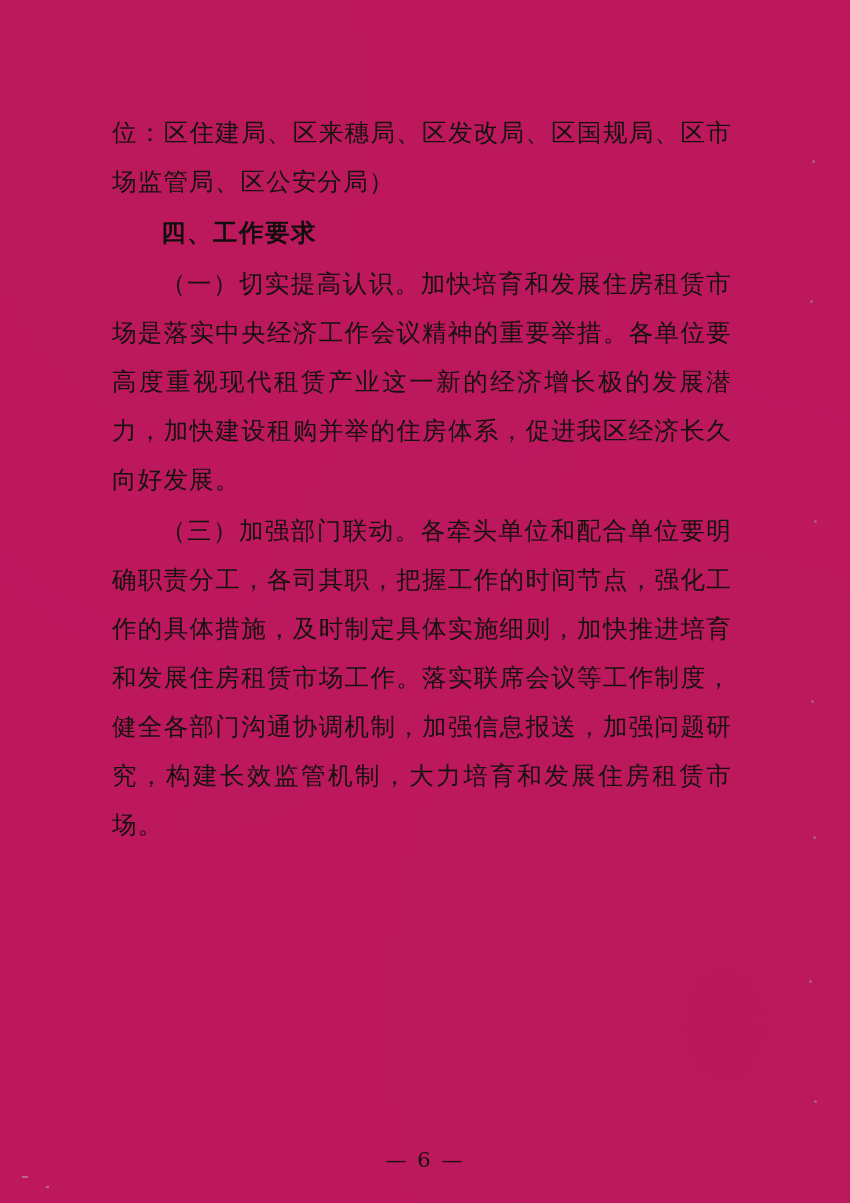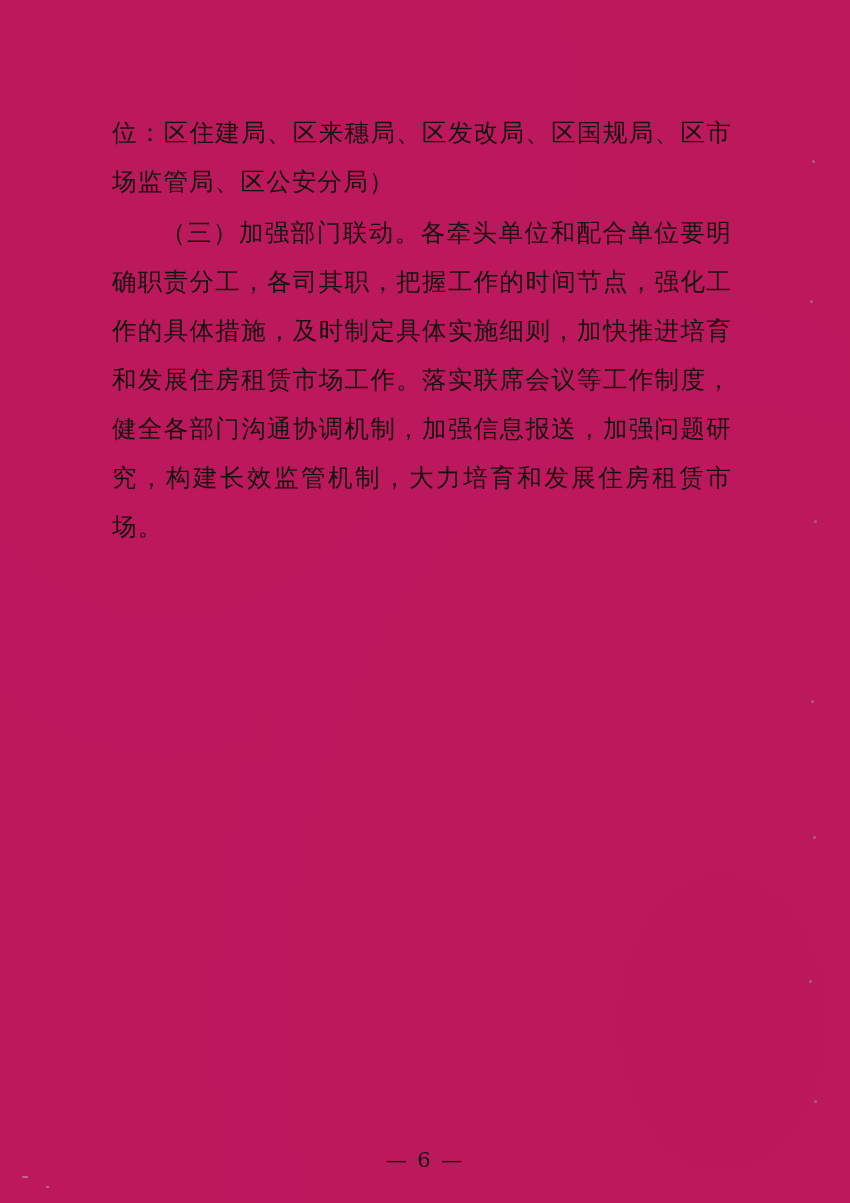--- a/index.html
+++ b/index.html
@@ -95,20 +95,22 @@
   .speck-b { left: 46px; top: 1186px; width: 3px; height: 2px; }
 </style>
 </head>
 <body>
 
 <div class="page">
   <div class="scan-tint"></div>
 
   <div class="content">
     <p class="cont">位：区住建局、区来穗局、区发改局、区国规局、区市场监管局、区公安分局）</p>
+    <p class="heading">四、工作要求</p>
+    <p class="indent">（一）切实提高认识。加快培育和发展住房租赁市场是落实中央经济工作会议精神的重要举措。各单位要高度重视现代租赁产业这一新的经济增长极的发展潜力，加快建设租购并举的住房体系，促进我区经济长久向好发展。</p>
     <p class="indent">（三）加强部门联动。各牵头单位和配合单位要明确职责分工，各司其职，把握工作的时间节点，强化工作的具体措施，及时制定具体实施细则，加快推进培育和发展住房租赁市场工作。落实联席会议等工作制度，健全各部门沟通协调机制，加强信息报送，加强问题研究，构建长效监管机制，大力培育和发展住房租赁市场。</p>
   </div>
 
   <div class="pagenum">— 6 —</div>
 
   <span class="edge-mark edge-1"></span>
   <span class="edge-mark edge-2"></span>
   <span class="edge-mark edge-3"></span>
   <span class="edge-mark edge-4"></span>
   <span class="edge-mark edge-5"></span>

